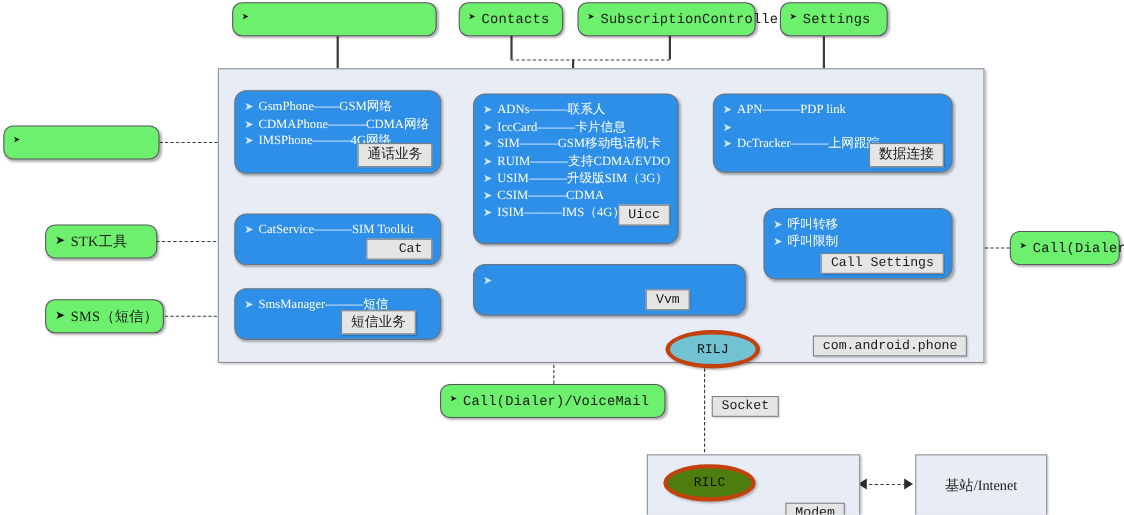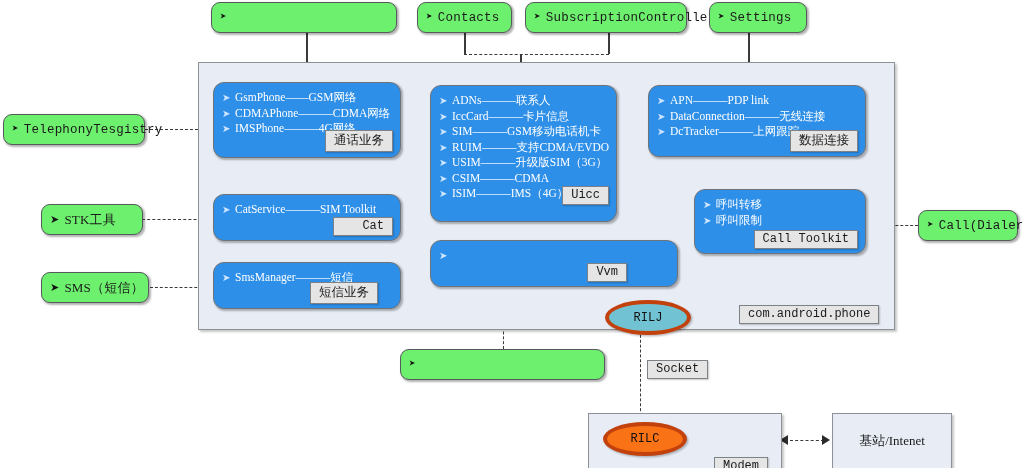--- a/index.html
+++ b/index.html
@@ -77,21 +77,21 @@
   }
 
   .ellipse{
     position:absolute;border-radius:50%;
     display:flex;align-items:center;justify-content:center;
     font-family:"Liberation Mono",monospace;font-size:12px;color:#101010;
     border:4px solid #c2410c;
     box-shadow:1.5px 1.5px 2px rgba(0,0,0,.25);
   }
   #rilj{background:#71c3d3;}
-  #rilc{background:#f97316;}
+  #rilc{background:#4d7c0f;}
 
   
   .ln{position:absolute;background:#3a3a3a;}
   .ln.v{width:1.6px;}
   .dsh-h{position:absolute;height:0;border-top:1.8px dashed #3a3a3a;}
   .dsh-v{position:absolute;width:0;border-left:1.8px dashed #3a3a3a;}
 
   .arrow{position:absolute;width:0;height:0;}
   .arrow.up{border-left:5px solid transparent;border-right:5px solid transparent;border-bottom:8px solid #2b2b2b;}
   .arrow.down{border-left:5px solid transparent;border-right:5px solid transparent;border-top:8px solid #2b2b2b;}
@@ -147,40 +147,40 @@
     <span class="txt">SubscriptionController</span>
   </div>
 
   <div class="node green" style="left:709px;top:2px;width:98px;height:31px;">
     <span class="bullet">➤</span>
     <span class="txt">Settings</span>
   </div>
 
   <div class="node green" style="left:3px;top:114px;width:142px;height:31px;">
     <span class="bullet">➤</span>
-    <span class="txt">TelephonyTesgistry</span>
   </div>
 
   <div class="node green cnode" style="left:41px;top:204px;width:102px;height:31px;font-family:'Liberation Serif',serif;font-size:13px;">
     <span class="bullet">➤</span>
     <span class="txt">STK工具</span>
   </div>
 
   <div class="node green cnode" style="left:41px;top:272px;width:108px;height:31px;font-family:'Liberation Serif',serif;font-size:13px;">
     <span class="bullet">➤</span>
     <span class="txt">SMS（短信）</span>
   </div>
 
   <div class="node green" style="left:918px;top:210px;width:100px;height:31px;">
     <span class="bullet">➤</span>
     <span class="txt">Call(Dialer)</span>
   </div>
 
   <div class="node green" style="left:400px;top:349px;width:205px;height:31px;">
     <span class="bullet">➤</span>
+    <span class="txt">Call(Dialer)/VoiceMail</span>
   </div>
 
   <div id="container">
 
     <div class="node blue" style="left:14px;top:19px;width:188px;height:76px;">
       <ul>
         <li>
             <span class="bullet">➤</span>
             <span class="txt">GsmPhone——GSM网络</span>
           </li>
@@ -260,42 +260,41 @@
     </div>
 
     <div class="node blue" style="left:449px;top:22px;width:218px;height:72px;">
       <ul>
         <li>
             <span class="bullet">➤</span>
             <span class="txt">APN———PDP link</span>
           </li>
         <li>
             <span class="bullet">➤</span>
-            <span class="txt">DataConnection———无线连接</span>
           </li>
         <li>
             <span class="bullet">➤</span>
             <span class="txt">DcTracker———上网跟踪</span>
           </li>
       </ul>
       <div class="chip cn" style="right:7px;bottom:4px;">数据连接</div>
     </div>
 
     <div class="node blue" style="left:495px;top:126px;width:172px;height:65px;">
       <ul>
         <li>
             <span class="bullet">➤</span>
             <span class="txt">呼叫转移</span>
           </li>
         <li>
             <span class="bullet">➤</span>
             <span class="txt">呼叫限制</span>
           </li>
       </ul>
-      <div class="chip" style="right:7px;bottom:4px;">Call Toolkit</div>
+      <div class="chip" style="right:7px;bottom:4px;">Call Settings</div>
     </div>
 
     <div class="ellipse" id="rilj" style="left:406px;top:237px;width:78px;height:27px;">
       <span>RILJ</span>
     </div>
 
     <div class="chip" style="left:540px;top:242px;">com.android.phone</div>
   </div>
 
   <div class="chip" style="left:647px;top:360px;">Socket</div>

